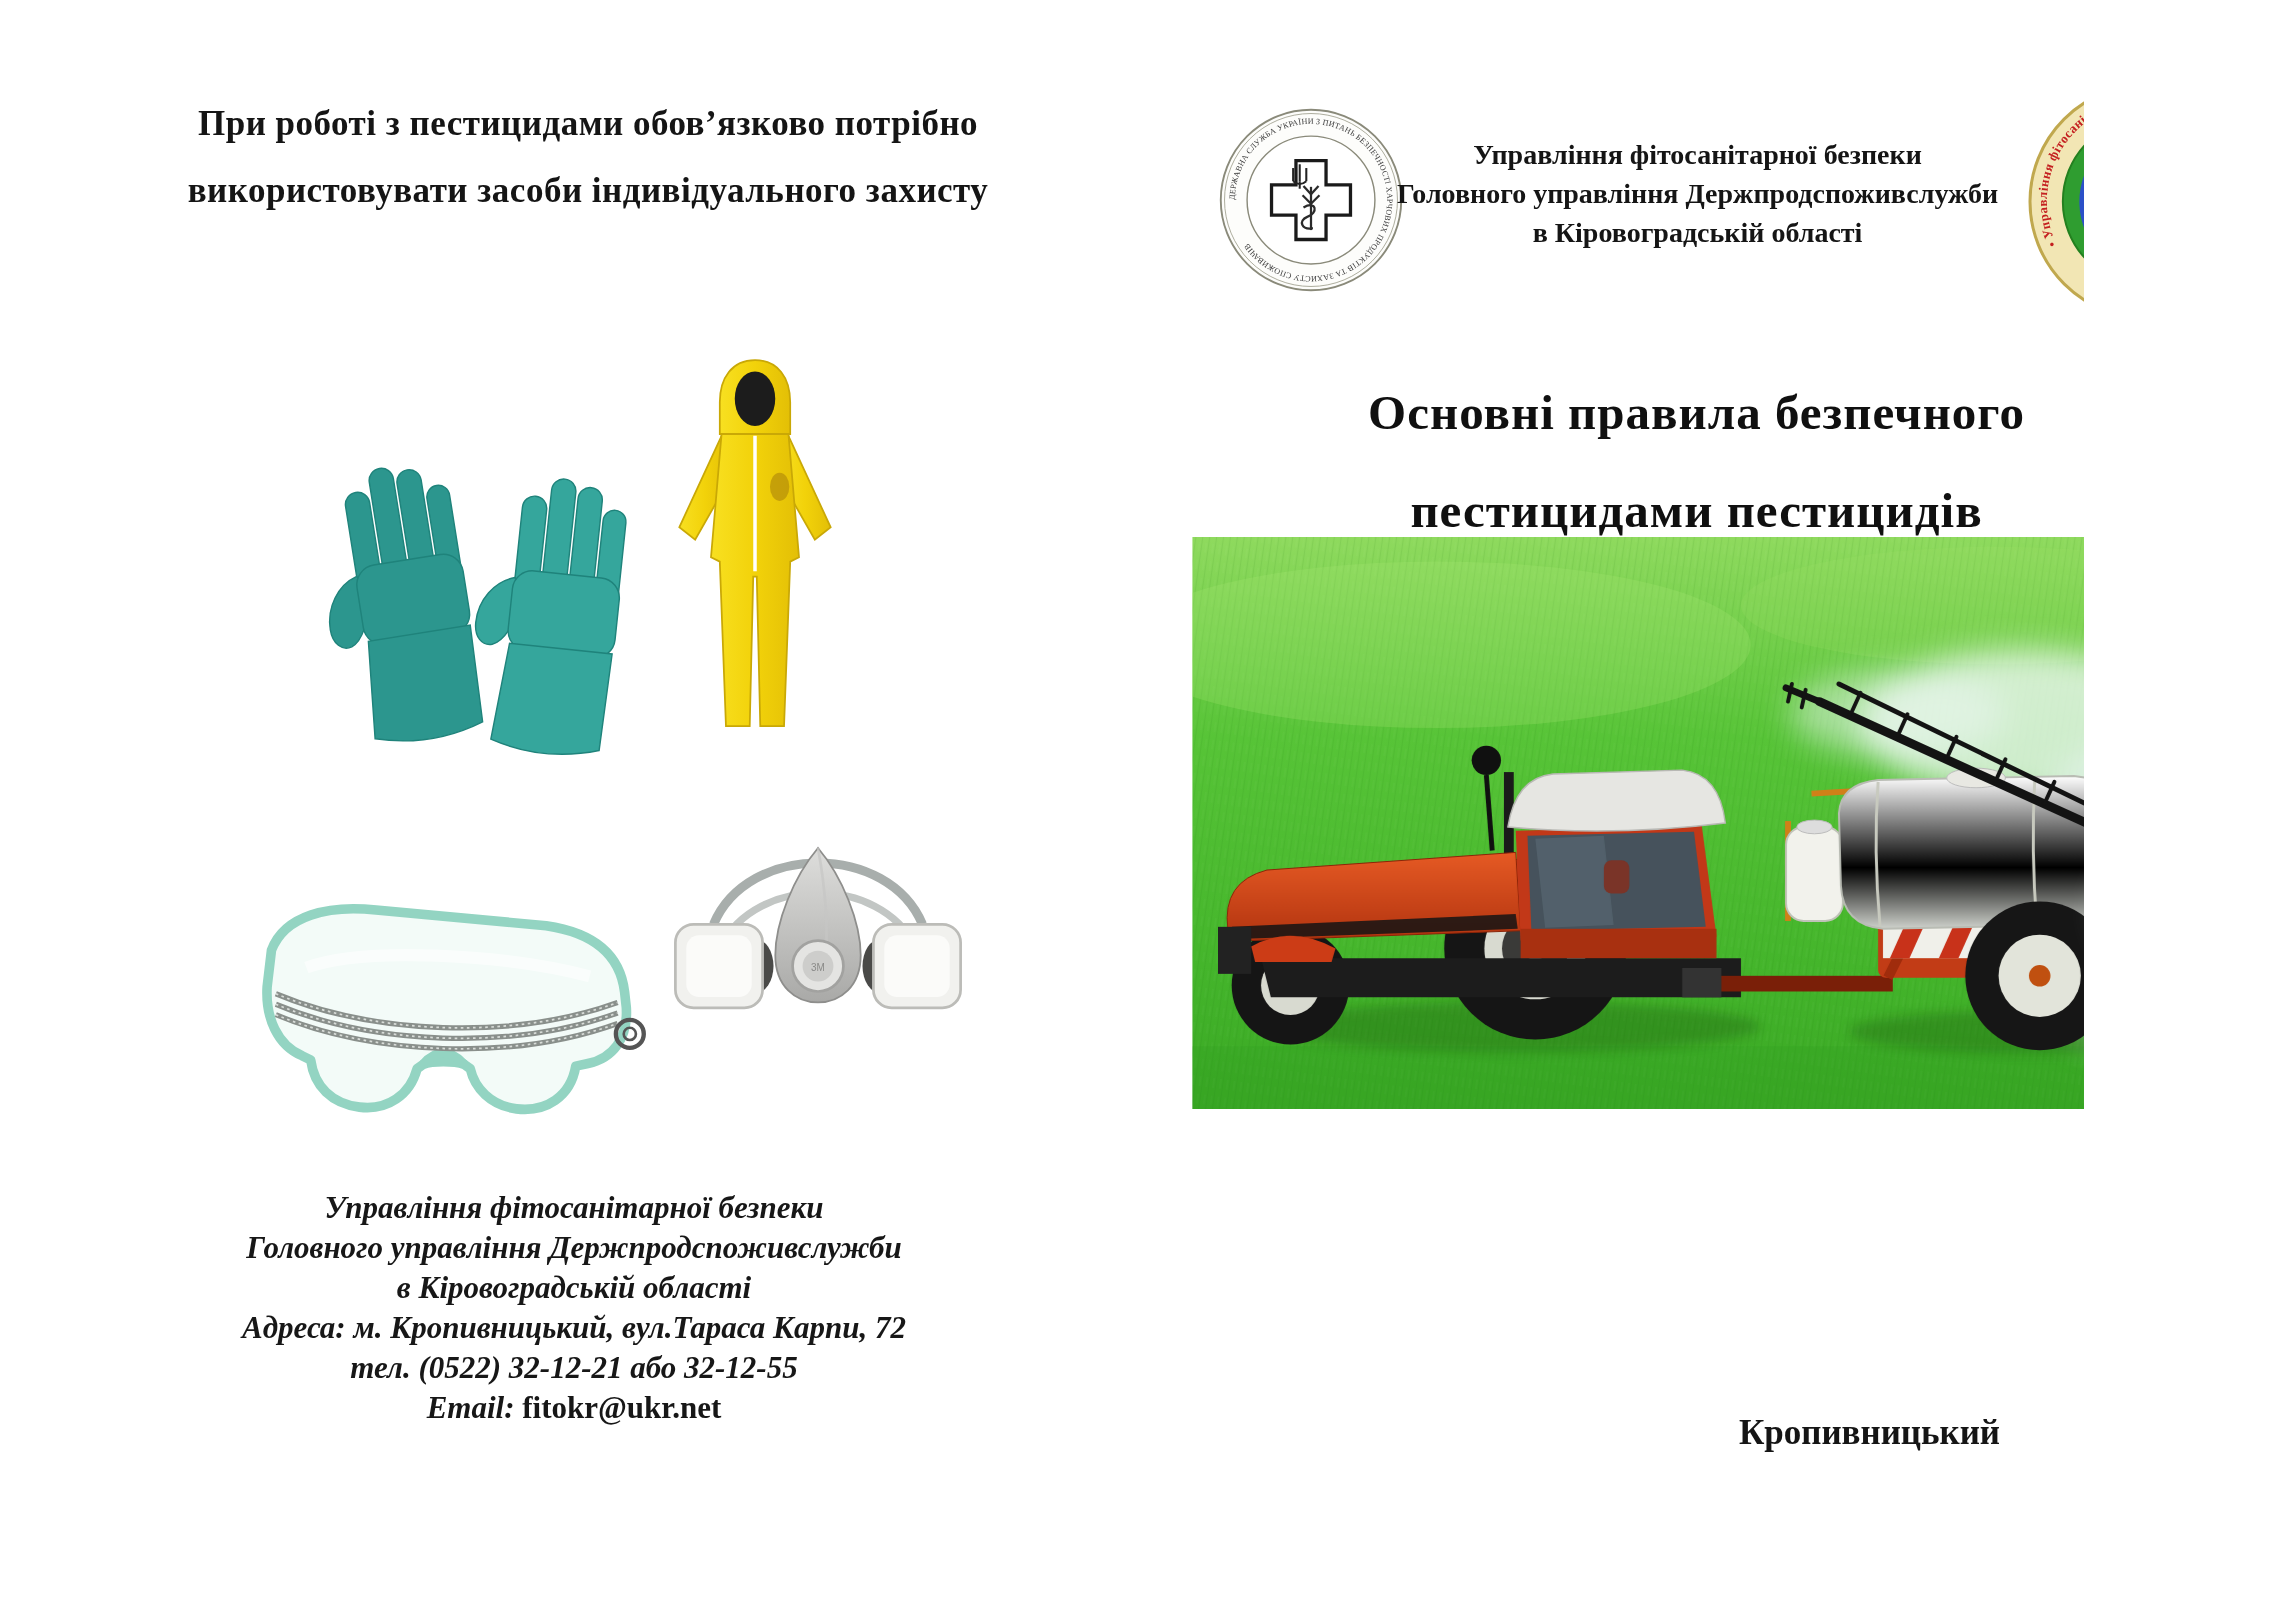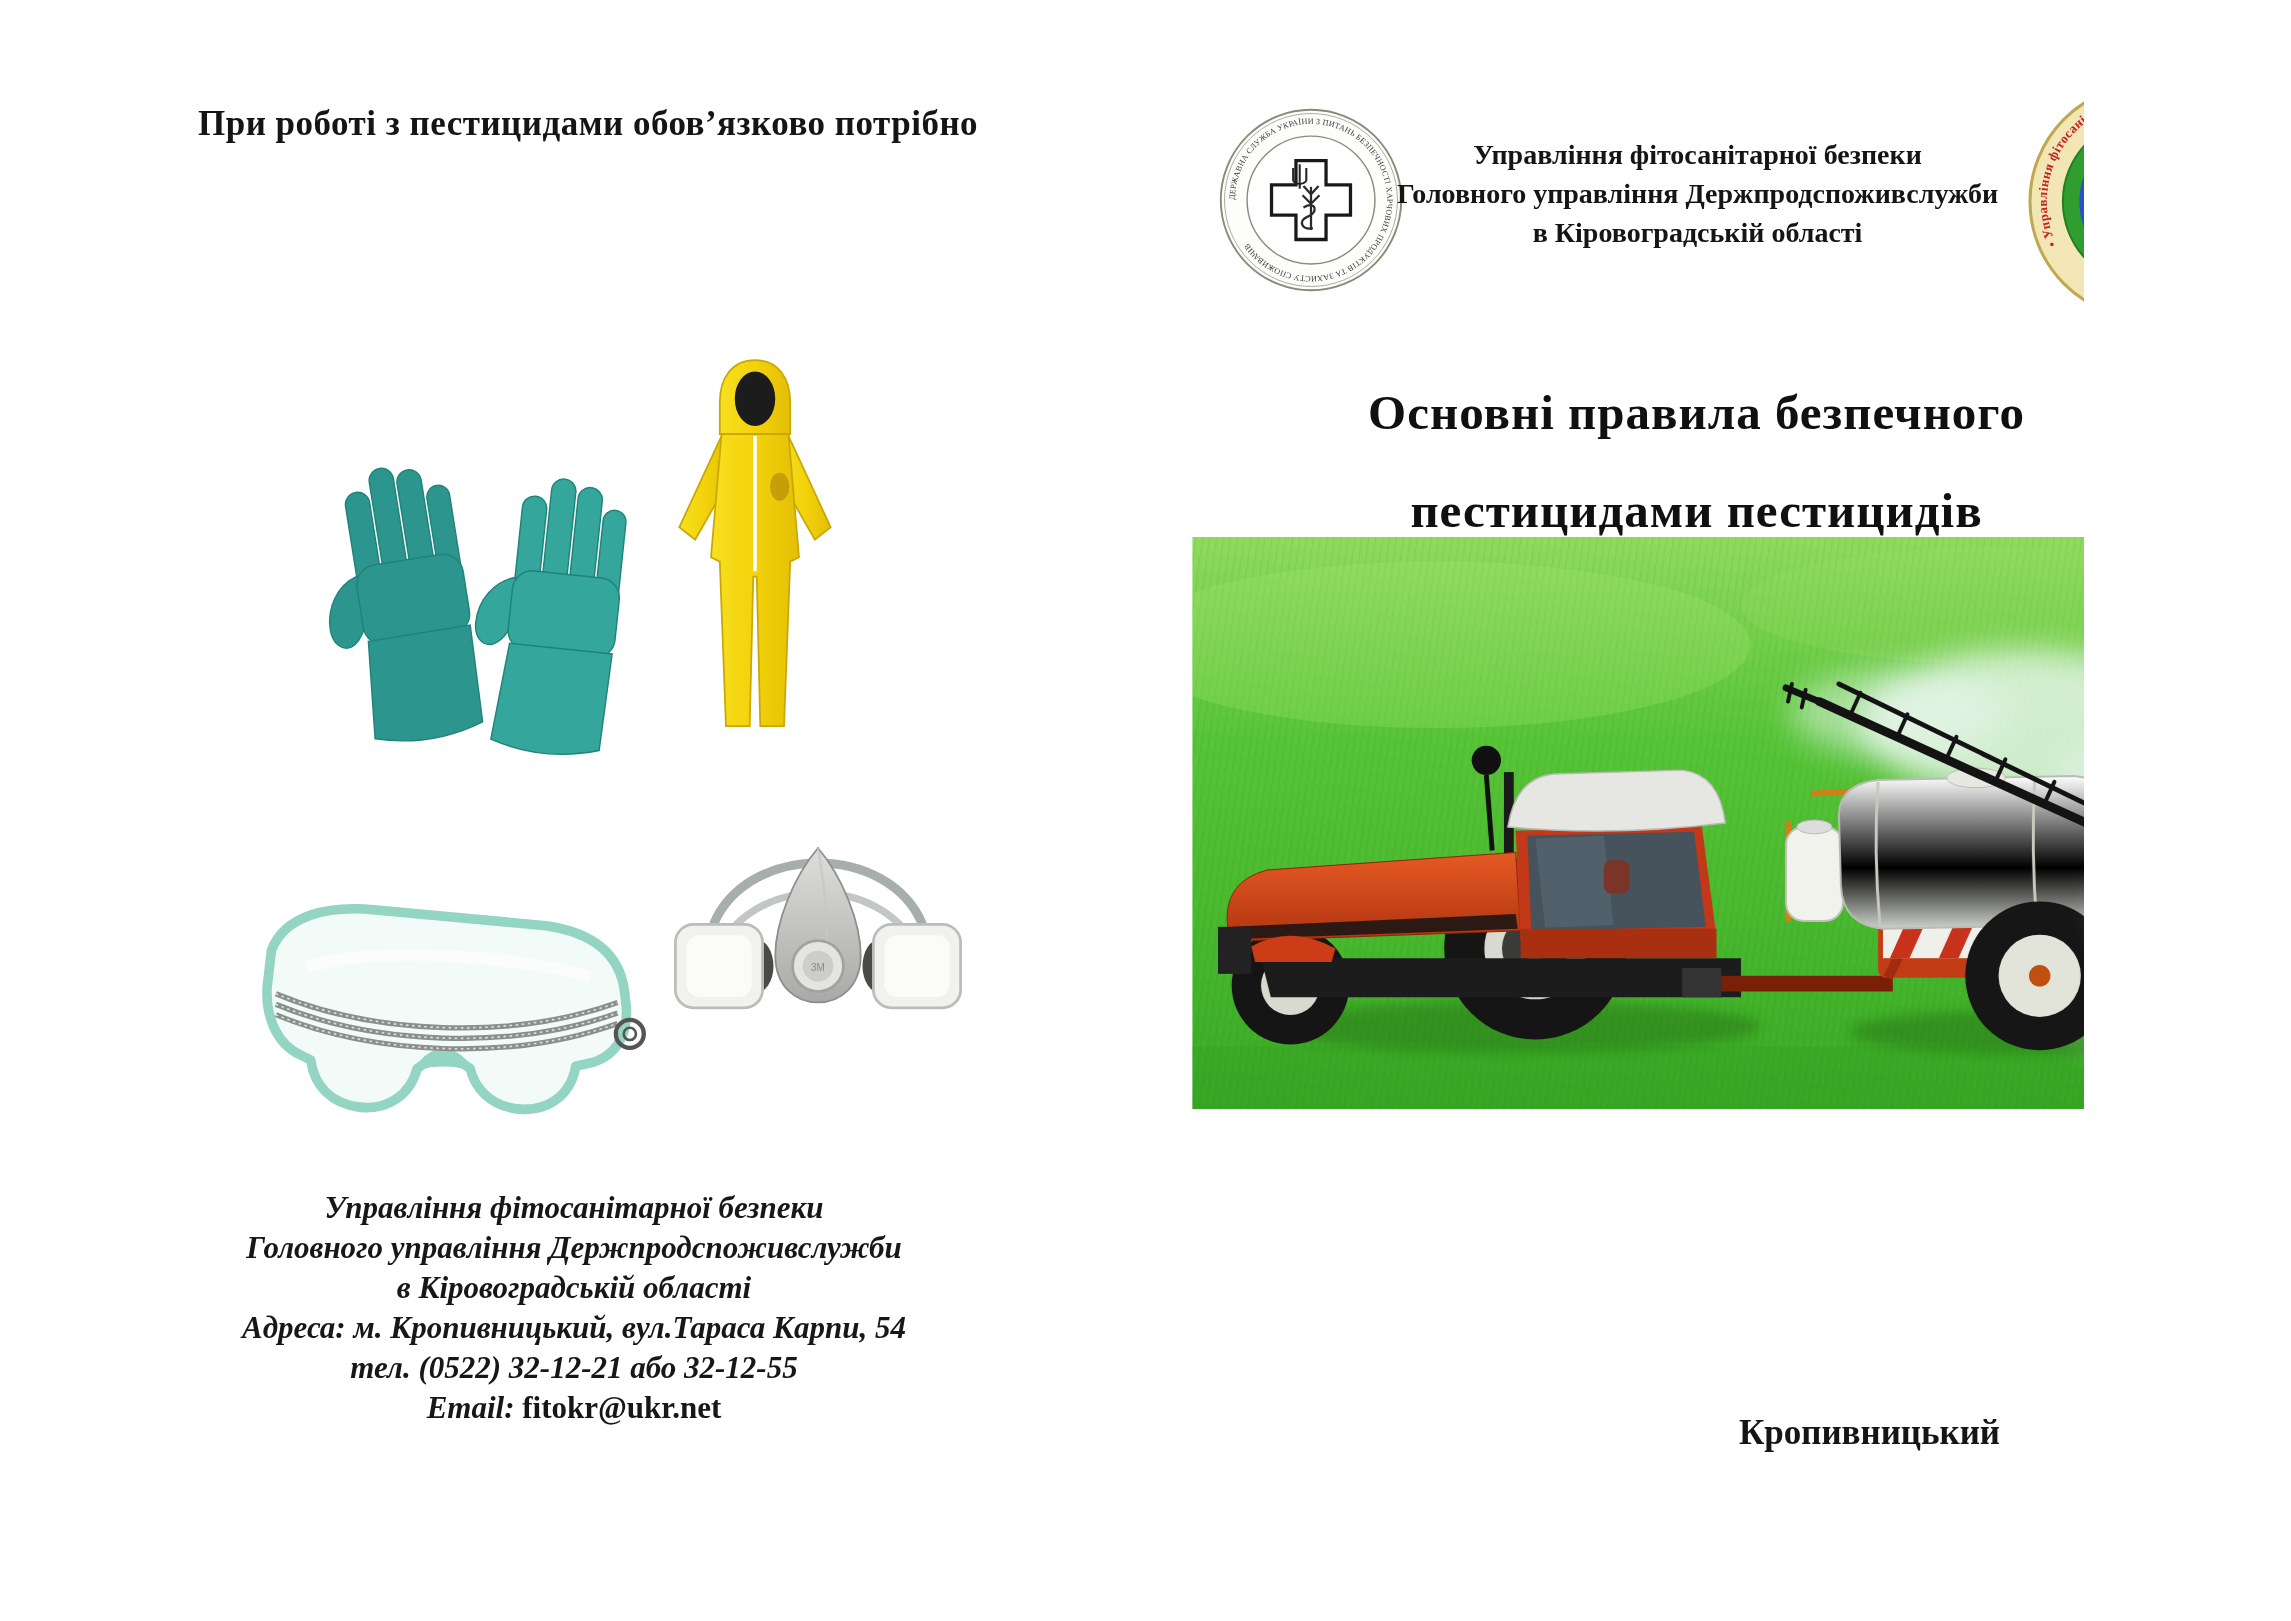--- a/index.html
+++ b/index.html
@@ -26,20 +26,21 @@
 </style>
 </head>
 <body>
 
 <div class="spread">
 
   <section>
 
     <div class="abs left-title">
       <div class="line">При роботі з пестицидами обов’язково потрібно</div>
+      <div class="line">використовувати засоби індивідуального захисту</div>
     </div>
 
     <svg class="abs" style="left:294px;top:421px;" width="368" height="358" viewBox="0 0 250 250">
       <defs>
         <g id="gloveShape" stroke="#1f837b" stroke-width="1">
           <rect x="28" y="26" width="17" height="76" rx="8.5"></rect>
           <rect x="47" y="12" width="17" height="90" rx="8.5"></rect>
           <rect x="66" y="16" width="17" height="86" rx="8.5"></rect>
           <rect x="85" y="30" width="16" height="72" rx="8"></rect>
           <path d="M28,84 C14,88 4,102 4,118 C4,128 10,134 17,132 C26,129 31,114 36,100 Z"></path>
@@ -109,21 +110,21 @@
       <path d="M165,22 C172,60 176,100 174,140" stroke="#c6c6c4" stroke-width="3" fill="none" opacity="0.7"></path>
       <circle cx="165" cy="152" r="28" fill="#e4e4e2" stroke="#a2a2a0" stroke-width="3"></circle>
       <circle cx="165" cy="152" r="17" fill="#cdcdcb"></circle>
       <text x="165" y="157" text-anchor="middle" font-size="11" fill="#8a8a88" class="sans">3M</text>
     </svg>
 
     <div class="abs contact">
       <div>Управління фітосанітарної безпеки</div>
       <div>Головного управління Держпродспоживслужби</div>
       <div>в Кіровоградській області</div>
-      <div>Адреса: м. Кропивницький, вул.Тараса Карпи, 54</div>
+      <div>Адреса: м. Кропивницький, вул.Тараса Карпи, 72</div>
       <div>тел. (0522) 32-12-21 або 32-12-55</div>
       <div>
         <span>Email:</span>
         <span class="email-value">fitokr@ukr.net</span>
       </div>
     </div>
   </section>
 
   <section>
 

